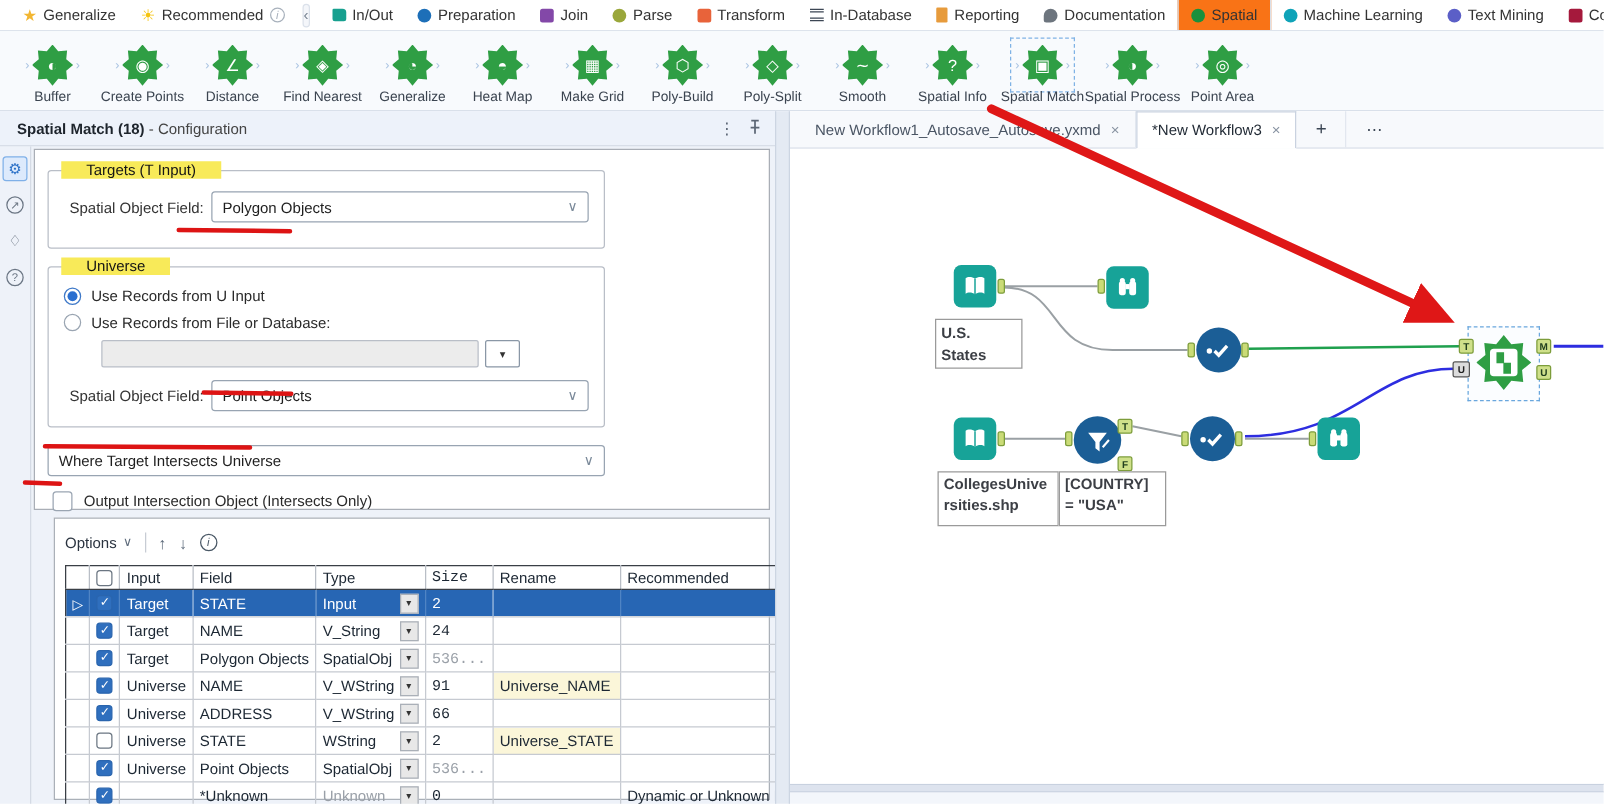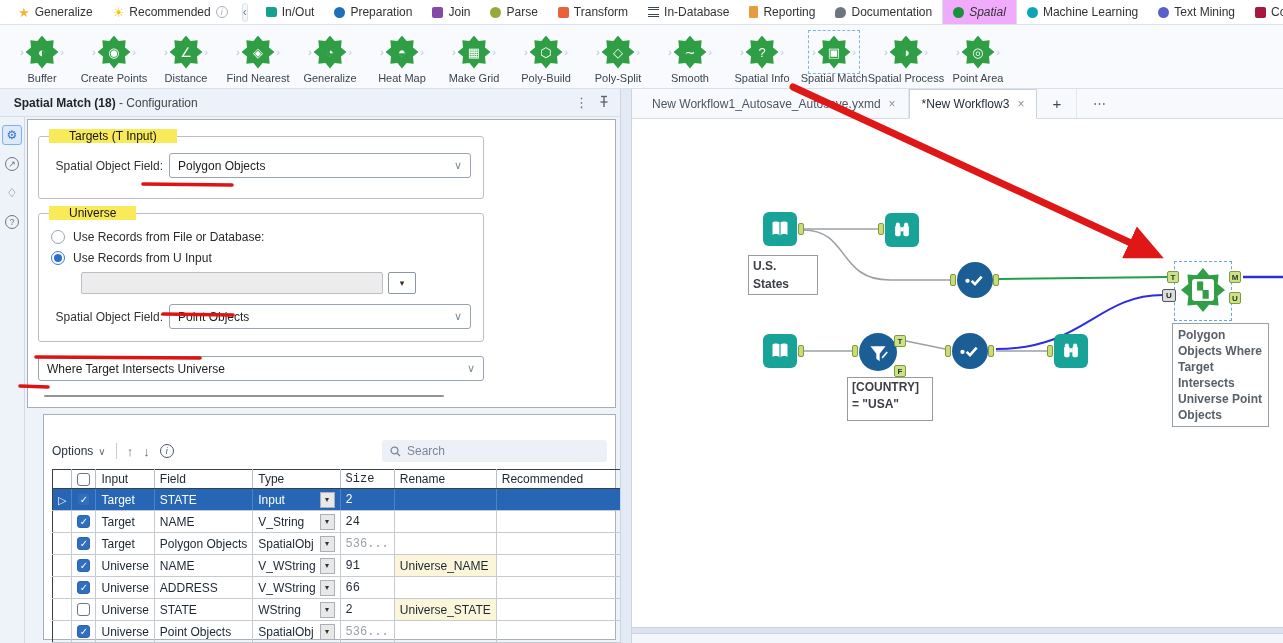--- a/index.html
+++ b/index.html
@@ -2,21 +2,21 @@
 <html><head>
 <meta charset="utf-8">
 <style>
   * { margin:0; padding:0; box-sizing:border-box; }
   html,body { width:1283px; height:643px; overflow:hidden; font-family:"Liberation Sans",sans-serif; background:#fff; }
   .app { position:relative; width:1283px; height:643px; }
 
   
   .menubar { height:25px; background:#fff; border-bottom:1px solid #dde3ec; display:flex; align-items:center; font-size:12px; color:#333; padding-left:8px; }
   .mitem { display:flex; align-items:center; gap:5px; padding:0 10px; height:100%; white-space:nowrap; }
-  .mitem.active { border-left:1px solid #d9dfe8; border-right:1px solid #d9dfe8; background:#f0abfc;font-style:italic; }
+  .mitem.active { border-left:1px solid #d9dfe8; border-right:1px solid #d9dfe8; background:#f97316; }
   .star { color:#f2b632; font-size:13px; }
   .sun { color:#f5c410; font-size:13px; }
   .info-dot { width:12px; height:12px; border:1px solid #a8b1bc; border-radius:50%; color:#a8b1bc; font-size:9px; line-height:10px; text-align:center; font-style:italic; }
   .chevbox { width:20px; height:19px; border:1px solid #dbe1ea; background:#f4f6fa; border-radius:3px; color:#7a8594; text-align:center; line-height:17px; margin:0 8px 0 4px; font-size:12px; }
   .shape { display:inline-block; width:11px; height:11px; }
   .shape.circle { border-radius:50%; }
   .shape.square { border-radius:2px; }
   .shape.folder { border-radius:1px 3px 2px 2px; height:10px; }
   .shape.page { width:9px; height:12px; border-radius:1px; }
   .shape.stack { background:none !important; border-top:3px double; border-bottom:3px double; height:10px; }
@@ -67,21 +67,21 @@
   .filerow { display:flex; align-items:center; gap:5px; margin:2px 0 10px 30px; }
   .fileinput { width:302px; height:22px; background:#ececec; border:1px solid #b9bec7; border-radius:2px; }
   .filebtn { width:28px; height:22px; background:#fff; border:1px solid #8a97a6; border-radius:2px; text-align:center; font-size:9px; color:#333; line-height:20px; }
   .where { width:446px; margin-bottom:12px; }
   .cbrow { display:flex; align-items:center; gap:9px; font-size:12px; color:#2a2a2a; margin:2px 0 0 4px; }
   .cbox { width:16px; height:16px; border:1px solid #9aa5b2; border-radius:3px; background:#fff; }
   .hdiv { width:400px; height:2px; background:#8f959d; border-radius:1px; margin:14px 0 0 6px; }
 
   
   .gap { height:6px; }
-  .card2 { background:#fff; border:1px solid #aab0b8; margin-left:16px; height:226px; padding:22px 8px 0 8px; }
+  .card2 { background:#fff; border:1px solid #aab0b8; margin-left:16px; height:226px; padding:5px 8px 0 8px; }
   .opt-toolbar { height:28px; display:flex; align-items:center; gap:10px; font-size:12px; color:#2b3440; }
   .opt-dd { display:flex; gap:5px; align-items:center; }
   .vbar { width:1px; height:16px; background:#c7ccd4; }
   .tbtn { color:#5f6c7c; font-size:13px; }
   .icircle { width:14px; height:14px; border:1px solid #4a5866; border-radius:50%; font-size:9px; line-height:12px; text-align:center; color:#4a5866; font-style:italic; }
   .searchbox { margin-left:auto; width:225px; height:22px; background:#edf1f7; border-radius:3px; display:flex; align-items:center; gap:6px; padding:0 8px; color:#7c8796; }
   .fieldtable { border-collapse:collapse; margin-top:4px; width:584px; font-size:12px; color:#1c2733; border:1px solid #3a3f46; }
   .fieldtable th { font-weight:normal; text-align:left; padding:2px 5px; border-bottom:1px solid #3a3f46; border-right:1px solid #b9bec6; height:19px; }
   .fieldtable td { padding:1px 5px; border-right:1px solid #c6cad1; border-bottom:1px solid #c6cad1; height:22px; white-space:nowrap; overflow:hidden; }
   .fieldtable .c-mark { width:18px; } .fieldtable .c-cb { width:24px; }
@@ -348,65 +348,62 @@
                 <div class="combo">
                   <span>Polygon Objects</span>
                   <span class="sp"></span>
                     <span class="chev">∨</span>
                 </div>
               </div>
             </div>
             <div class="group" style="padding-bottom:4px;">
               <span class="legend">Universe</span>
               <div class="radio-row">
+                <span class="radio on"></span>
+                <span>Use Records from U Input</span>
+              </div>
+              <div class="radio-row">
                 <span class="radio"></span>
                 <span>Use Records from File or Database:</span>
-              </div>
-              <div class="radio-row">
-                <span class="radio on"></span>
-                <span>Use Records from U Input</span>
               </div>
               <div class="filerow">
                 <div class="fileinput"></div>
                 <div class="filebtn">▾</div>
               </div>
               <div class="frow">
                 <span class="flabel">Spatial Object Field:</span>
                 <div class="combo">
                   <span>Point Objects</span>
                   <span class="sp"></span>
                     <span class="chev">∨</span>
                 </div>
               </div>
             </div>
             <div class="combo where">
               <span>Where Target Intersects Universe</span>
               <span class="sp"></span>
                 <span class="chev">∨</span>
             </div>
+            <div class="cbrow">
+              <span class="cbox"></span>
+              <span>Output Intersection Object (Intersects Only)</span>
+            </div>
             <div class="hdiv"></div>
           </div>
           <div class="gap"></div>
           <div class="card2">
             <div class="opt-toolbar">
               <div class="opt-dd">
                 <span>Options</span>
                 <span style="color:#5f6c7c;font-size:10px;">∨</span>
               </div>
               <div class="vbar"></div>
               <span class="tbtn">↑</span>
               <span class="tbtn">↓</span>
               <span class="icircle">i</span>
-              <div class="searchbox">
-                <svg width="11" height="11" viewBox="0 0 11 11">
-                    <circle cx="4.5" cy="4.5" r="3.4" fill="none" stroke="#7c8796" stroke-width="1.3"></circle>
-                    <line x1="7.2" y1="7.2" x2="10" y2="10" stroke="#7c8796" stroke-width="1.3"></line>
-                  </svg>
-                <span>Search</span>
-              </div>
             </div>
             <table class="fieldtable">
               <thead>
                 <tr>
                   <th class="c-mark"></th>
                   <th class="c-cb">
                       <div class="tcb"></div>
                     </th>
                   <th class="c-input">Input</th>
                   <th class="c-field">Field</th>
@@ -620,20 +617,21 @@
         </div>
         <div class="anch" style="left:361px;top:155px;"></div>
 
         <div class="node sqicon" style="left:131px;top:215px;">
           <svg width="24" height="24" viewBox="0 0 32 32">
               <path d="M16 8 C13 5.5 8 5.5 6 7.5 V24 C8 22 13 22 16 24.5 C19 22 24 22 26 24 V7.5 C24 5.5 19 5.5 16 8 Z" fill="#fff"></path>
               <path d="M16 8 V24.5" stroke="#17a398" stroke-width="1.6"></path>
             </svg>
         </div>
         <div class="anch" style="left:166px;top:226px;"></div>
+        <div class="nlabel wrap2" style="left:118px;top:258px;width:97px;height:44px;">CollegesUniversities.shp</div>
 
         <div class="anch" style="left:220px;top:226px;"></div>
         <div class="node circle-tool" style="left:227px;top:214px;width:38px;height:38px;">
           <svg width="30" height="30" viewBox="0 0 36 36">
               <path d="M9 11 h18 l-7 9 v9 l-4 -3 v-6 z" fill="#fff"></path>
               <path d="M23 25 l6 -7" stroke="#fff" stroke-width="2"></path>
             </svg>
         </div>
         <div class="anchL" style="left:262px;top:216px;">T</div>
         <div class="anchL" style="left:262px;top:246px;">F</div>
@@ -662,21 +660,20 @@
         </div>
 
         <div class="smbox" style="left:542px;top:142px;width:58px;height:60px;"></div>
         <div class="smicon" style="left:549px;top:149px;">
           <span class="inner">▚</span>
         </div>
         <div class="anchL" style="left:535px;top:152px;">T</div>
         <div class="anchL anchU" style="left:530px;top:170px;">U</div>
         <div class="anchL" style="left:597px;top:152px;">M</div>
         <div class="anchL" style="left:597px;top:173px;">U</div>
-        <div class="annot" style="left:540px;top:204px;">Polygon Objects Where Target Intersects Universe Point Objects</div>
       </div>
       <div class="hsplit"></div>
       <div class="below"></div>
     </div>
   </div>
 
   <svg class="red-overlay" width="1283" height="643">
     <defs>
       <marker id="ah" markerWidth="5.4" markerHeight="5" refX="2.6" refY="2.5" orient="auto">
         <path d="M0,0 L5.4,2.5 L0,5 Z" fill="#df1717"></path>

